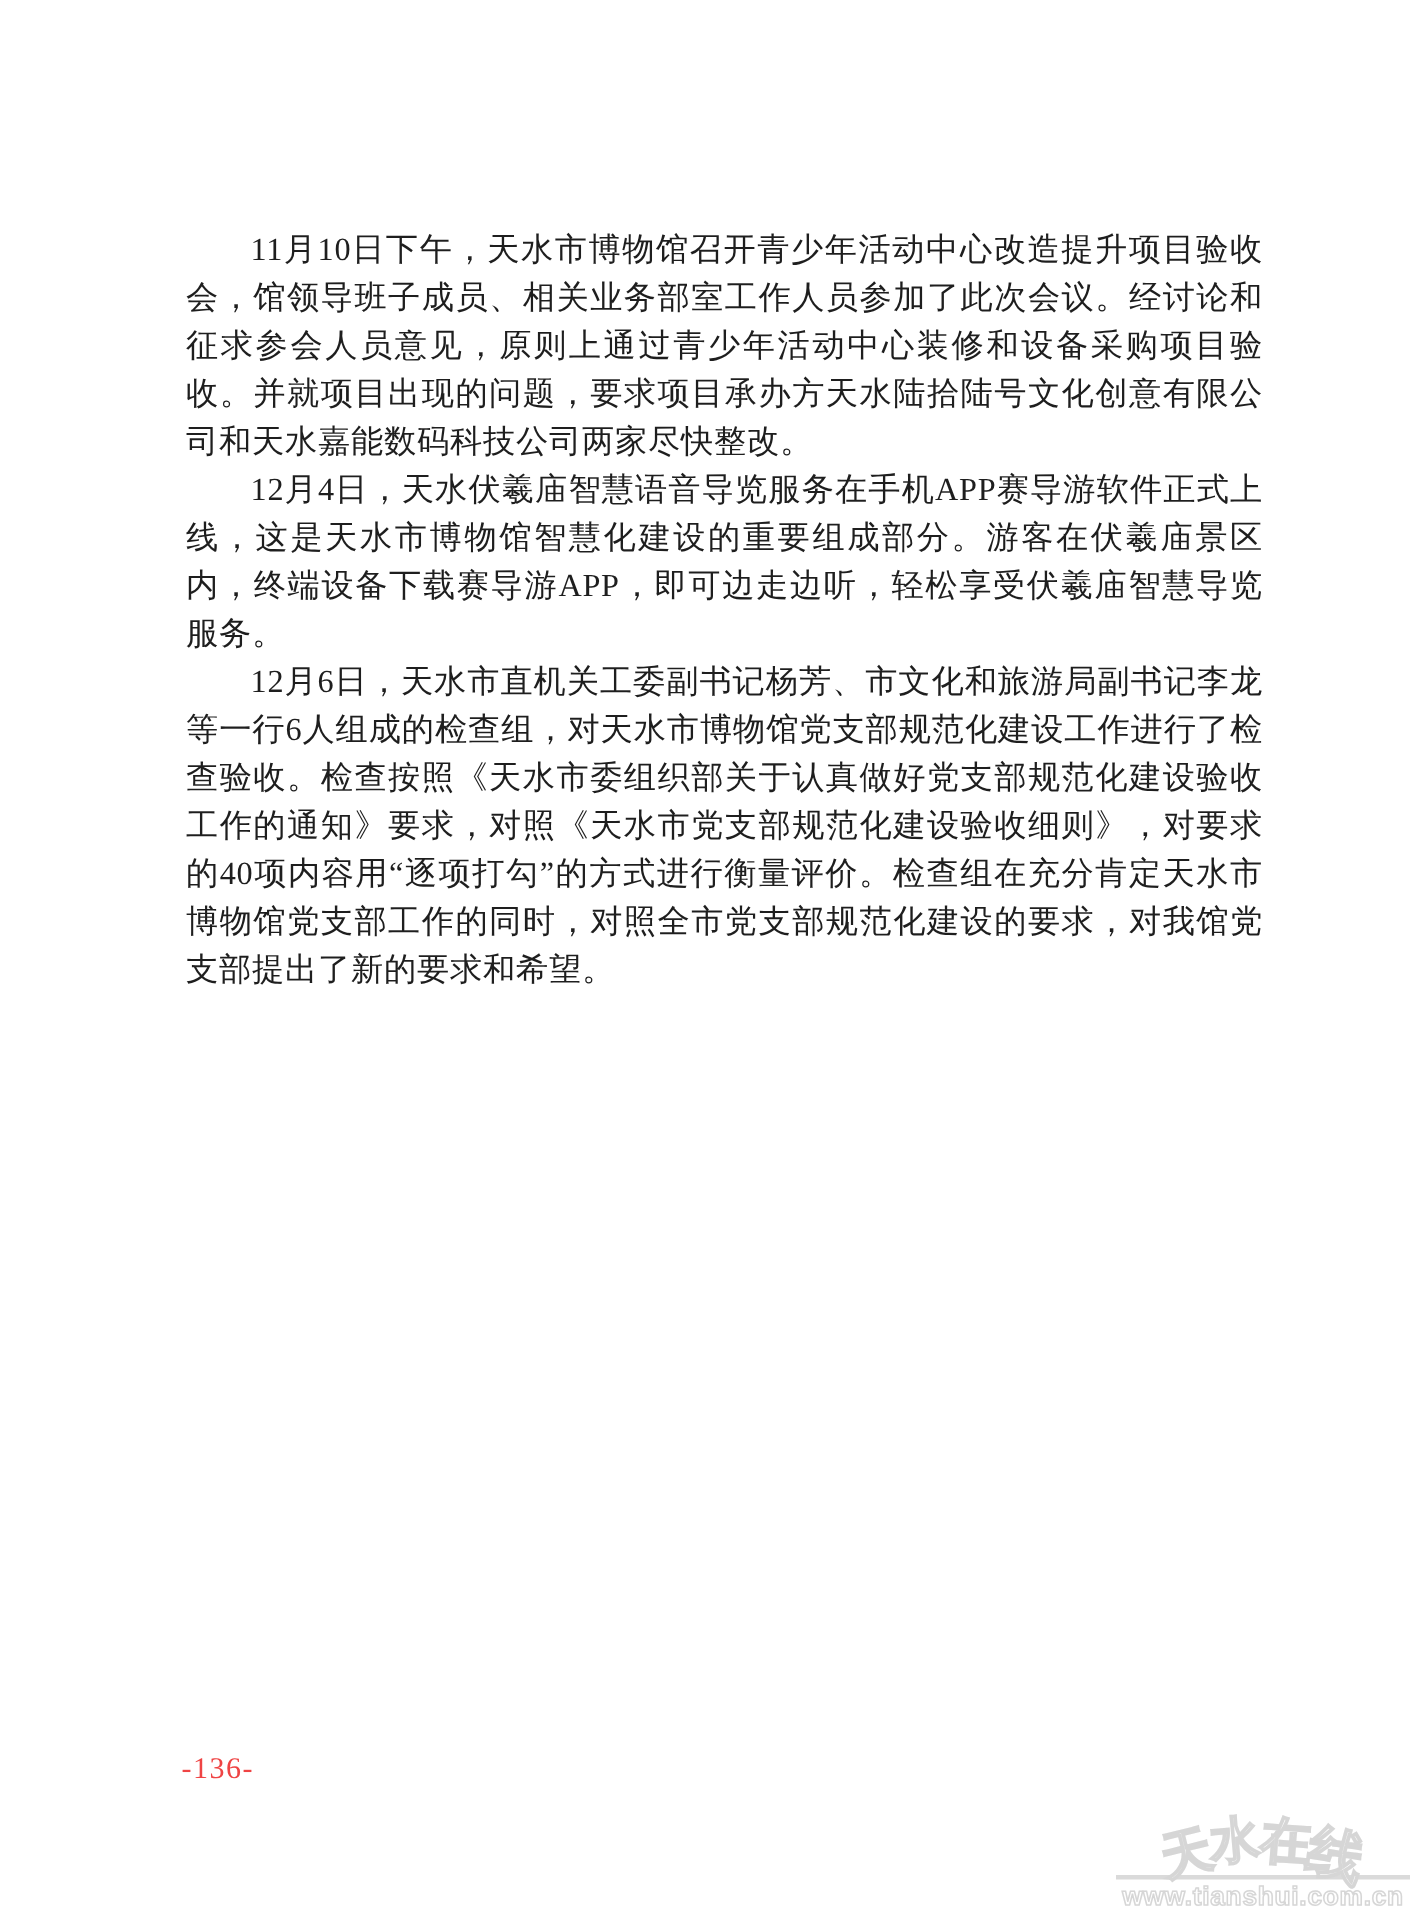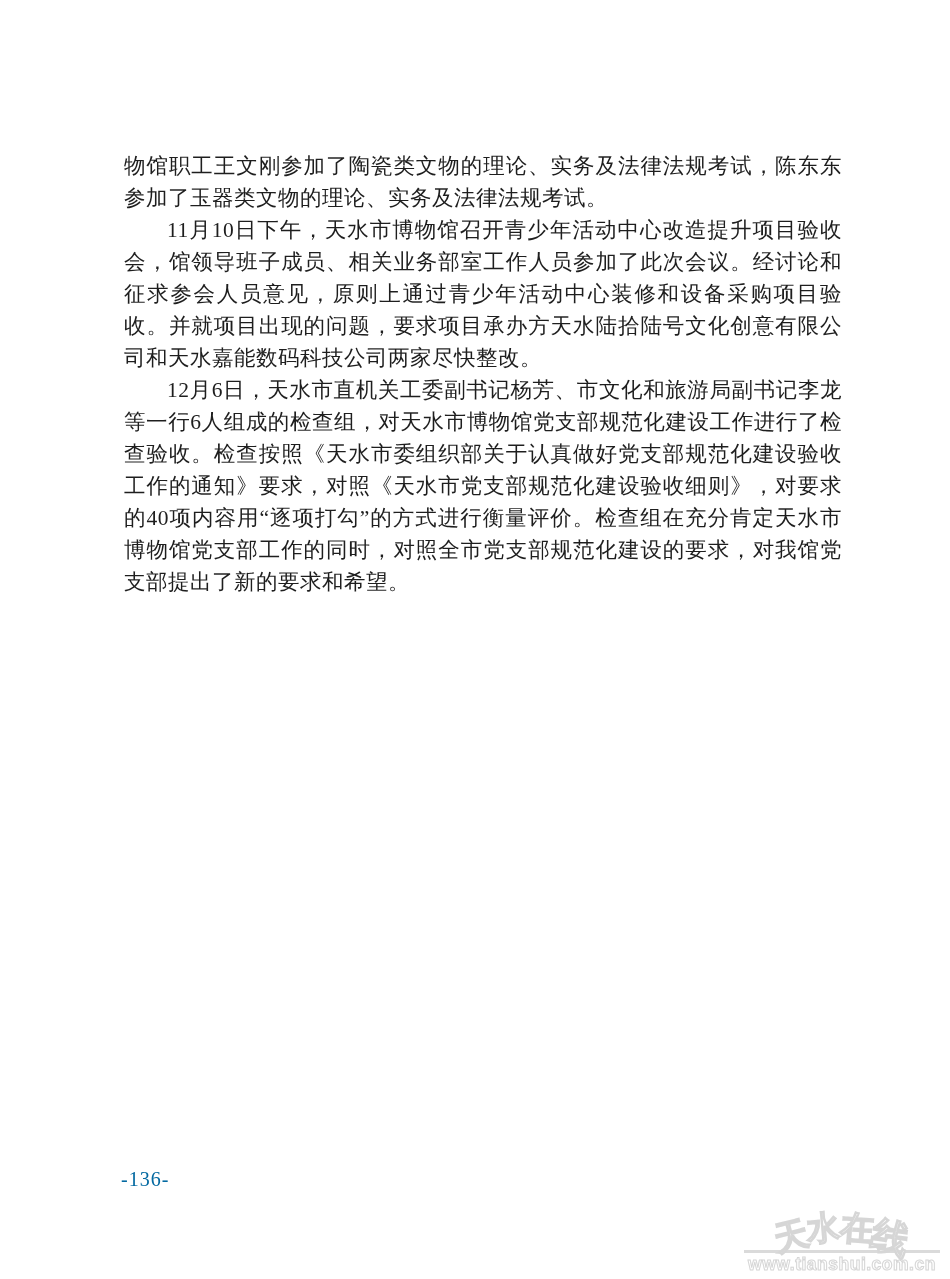--- a/index.html
+++ b/index.html
@@ -39,21 +39,21 @@
   }
   p.para.continuation {
     text-indent: 0;
   }
   .page-number {
     position: absolute;
     left: 121px;
     top: 1168px;
     font-size: 20px;
     letter-spacing: 1px;
-    color: #0369a1;
+    color: #ef4444;
   }
   
   .watermark {
     position: absolute;
     right: 8px;
     bottom: 4px;
     width: 200px;
     text-align: center;
     pointer-events: none;
   }
@@ -93,22 +93,22 @@
     text-shadow: 0 0 1px #e0e0e0;
     white-space: nowrap;
   }
 </style>
 </head>
 <body>
 
 <div class="page">
 
   <div class="text-block">
-    <p class="para continuation">物馆职工王文刚参加了陶瓷类文物的理论、实务及法律法规考试，陈东东参加了玉器类文物的理论、实务及法律法规考试。</p>
     <p class="para">11月10日下午，天水市博物馆召开青少年活动中心改造提升项目验收会，馆领导班子成员、相关业务部室工作人员参加了此次会议。经讨论和征求参会人员意见，原则上通过青少年活动中心装修和设备采购项目验收。并就项目出现的问题，要求项目承办方天水陆拾陆号文化创意有限公司和天水嘉能数码科技公司两家尽快整改。</p>
+    <p class="para">12月4日，天水伏羲庙智慧语音导览服务在手机APP赛导游软件正式上线，这是天水市博物馆智慧化建设的重要组成部分。游客在伏羲庙景区内，终端设备下载赛导游APP，即可边走边听，轻松享受伏羲庙智慧导览服务。</p>
     <p class="para">12月6日，天水市直机关工委副书记杨芳、市文化和旅游局副书记李龙等一行6人组成的检查组，对天水市博物馆党支部规范化建设工作进行了检查验收。检查按照《天水市委组织部关于认真做好党支部规范化建设验收工作的通知》要求，对照《天水市党支部规范化建设验收细则》，对要求的40项内容用“逐项打勾”的方式进行衡量评价。检查组在充分肯定天水市博物馆党支部工作的同时，对照全市党支部规范化建设的要求，对我馆党支部提出了新的要求和希望。</p>
 
   </div>
 
   <div class="page-number">-136-</div>
 
   <div class="watermark">
     <div class="wm-title">
       <span>天</span>
       <span>水</span>

